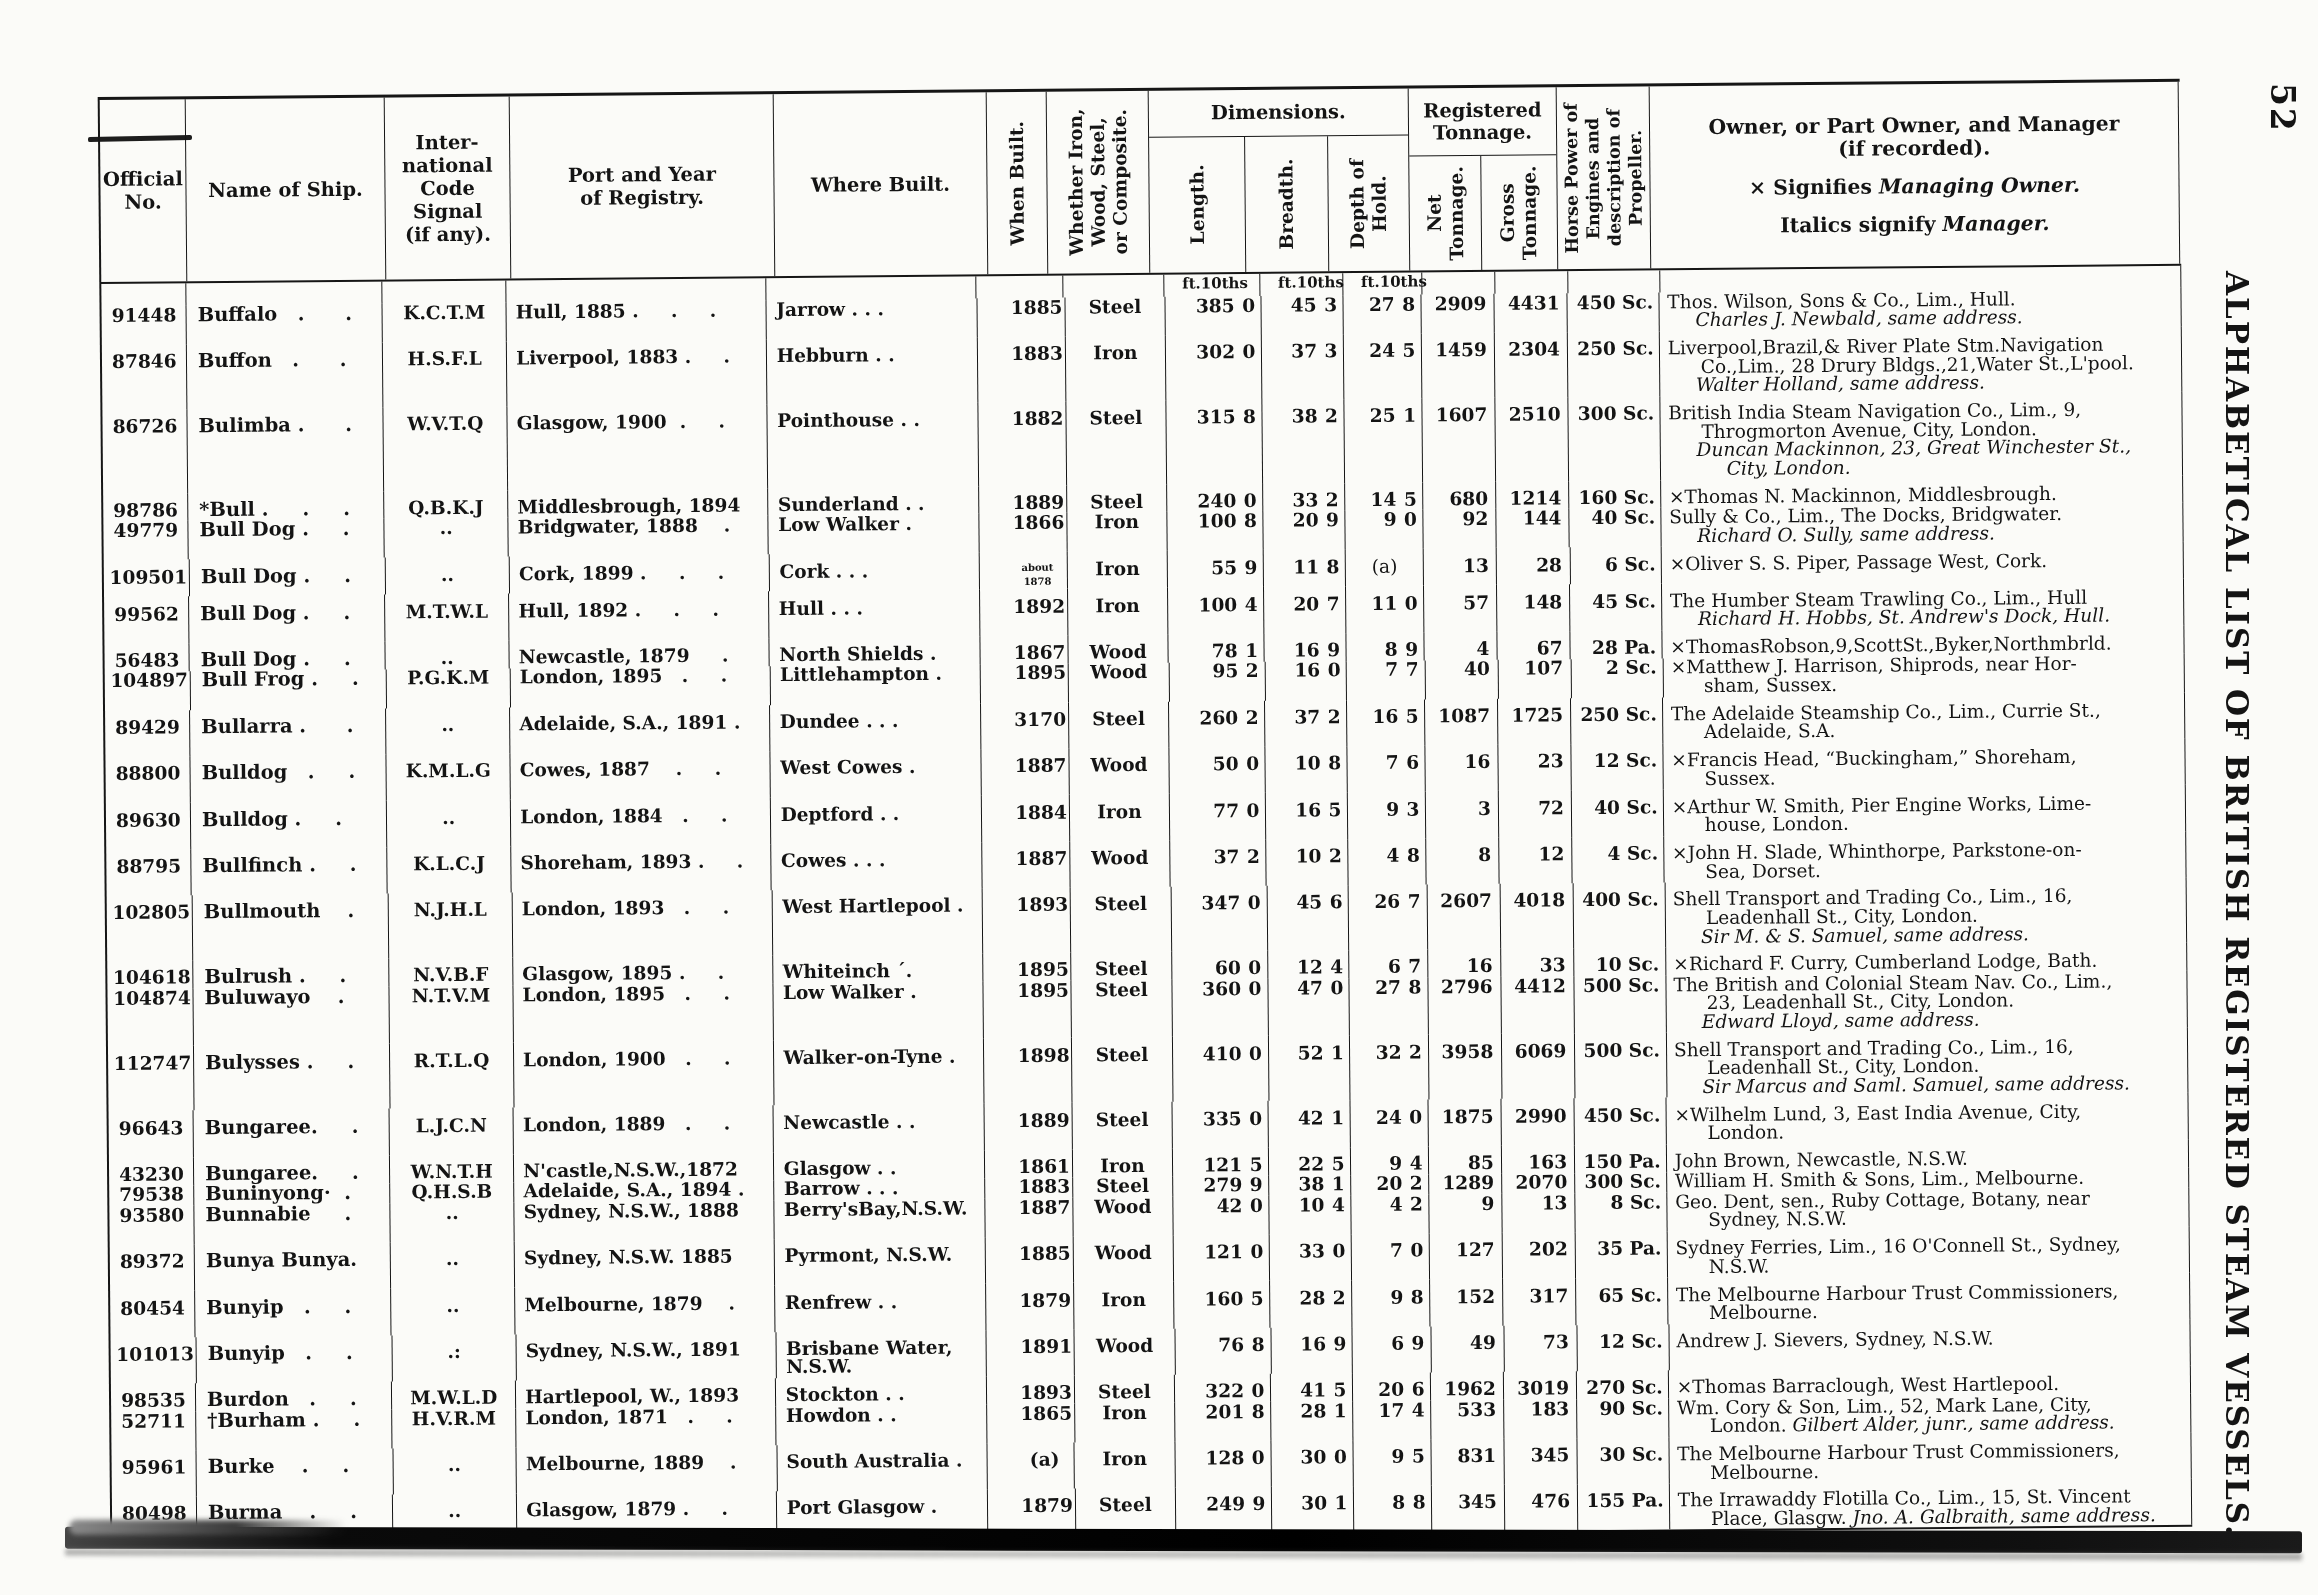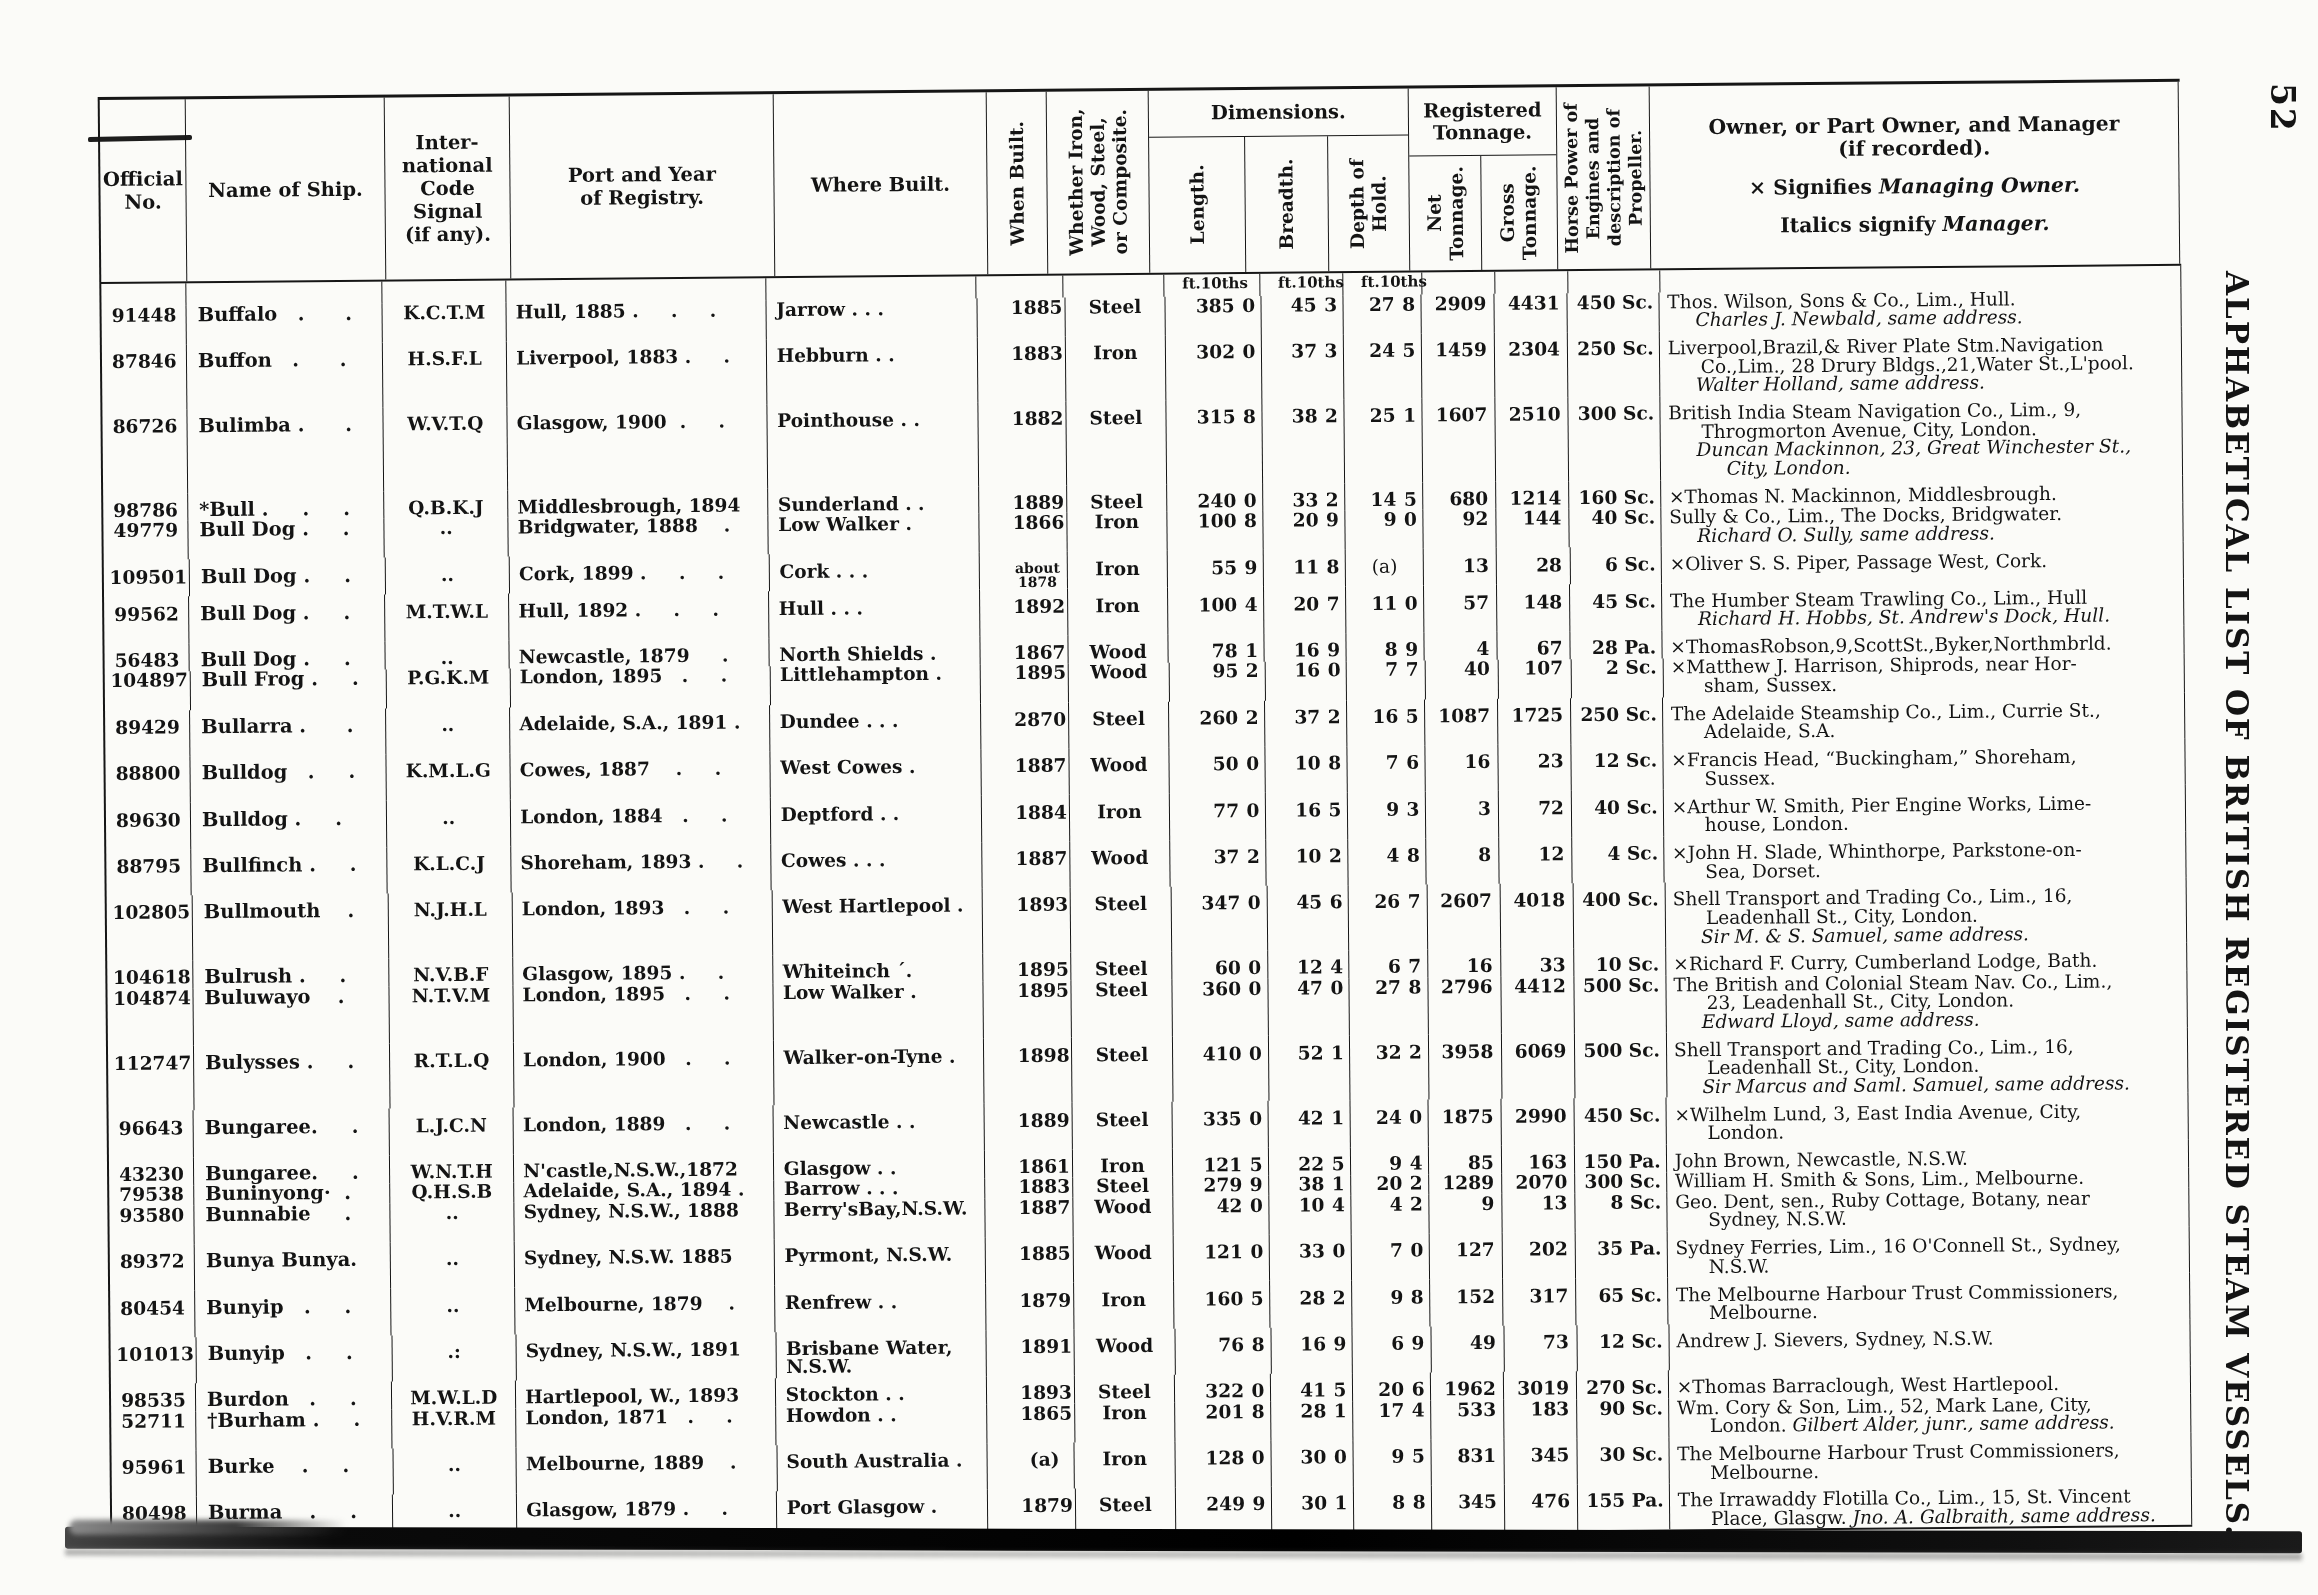--- a/index.html
+++ b/index.html
@@ -82,21 +82,21 @@
     box-sizing:border-box;border-right:1.9px solid #161616;
     padding:0.9px 5.6px 0.9px 5.6px;font-size:18.6px;line-height:18.6px;font-weight:bold;
   }
   .row .c:first-child{border-left:2.8px solid #161616;}
   .c-no{width:88px;text-align:right;padding-right:9.3px;}
   .c-name{width:199px;font-size:19.5px;padding-left:11px;white-space:pre;}
   .c-code{width:125px;text-align:center;}
   .c-port{width:264px;padding-left:9.3px;white-space:pre;}
   .c-where{width:213px;padding-left:9.3px;white-space:pre-line;}
   .c-when{width:60px;text-align:center;margin-left:28px;}
-  .c-when.tiny{font-size:14px;line-height:14px;white-space:pre-line;padding-top:2.8px;}
+  .c-when.tiny{font-size:10px;line-height:14px;white-space:pre-line;padding-top:2.8px;}
   .c-mat{width:102px;text-align:center;}
   .c-len{width:97px;} .c-br{width:83px;} .c-dep{width:79px;}
   .c-dim{display:flex;}
   .c-dim .ft{flex:1;text-align:right;}
   .c-dim .tn{width:20.4px;text-align:right;}
   .c-dim .single{flex:1;text-align:center;font-weight:normal;}
   .c-net{width:74px;text-align:right;padding-right:7.4px;}
   .c-gross{width:74px;text-align:right;padding-right:7.4px;}
   .c-hp{width:93px;text-align:right;padding-right:5.6px;white-space:nowrap;}
   .c-owner{width:529px;font-weight:normal;padding-left:7.4px;}
@@ -443,21 +443,21 @@
             <div class="oline own"><span>×Matthew J. Harrison, Shiprods, near Hor-</span></div>
             <div class="oline cont"><span>sham, Sussex.</span></div>
           </div>
         </div>
         <div class="row gap">
           <div class="c c-no">89429</div>
           <div class="c c-name">Bullarra .      .</div>
           <div class="c c-code">..</div>
           <div class="c c-port">Adelaide, S.A., 1891 .</div>
           <div class="c c-where">Dundee .     .     .</div>
-          <div class="c c-when">2870</div>
+          <div class="c c-when">3170</div>
           <div class="c c-mat">Steel</div>
           <div class="c c-len c-dim">
             <span class="ft">260</span>
             <span class="tn">2</span>
           </div>
           <div class="c c-br c-dim">
             <span class="ft">37</span>
             <span class="tn">2</span>
           </div>
           <div class="c c-dep c-dim">

